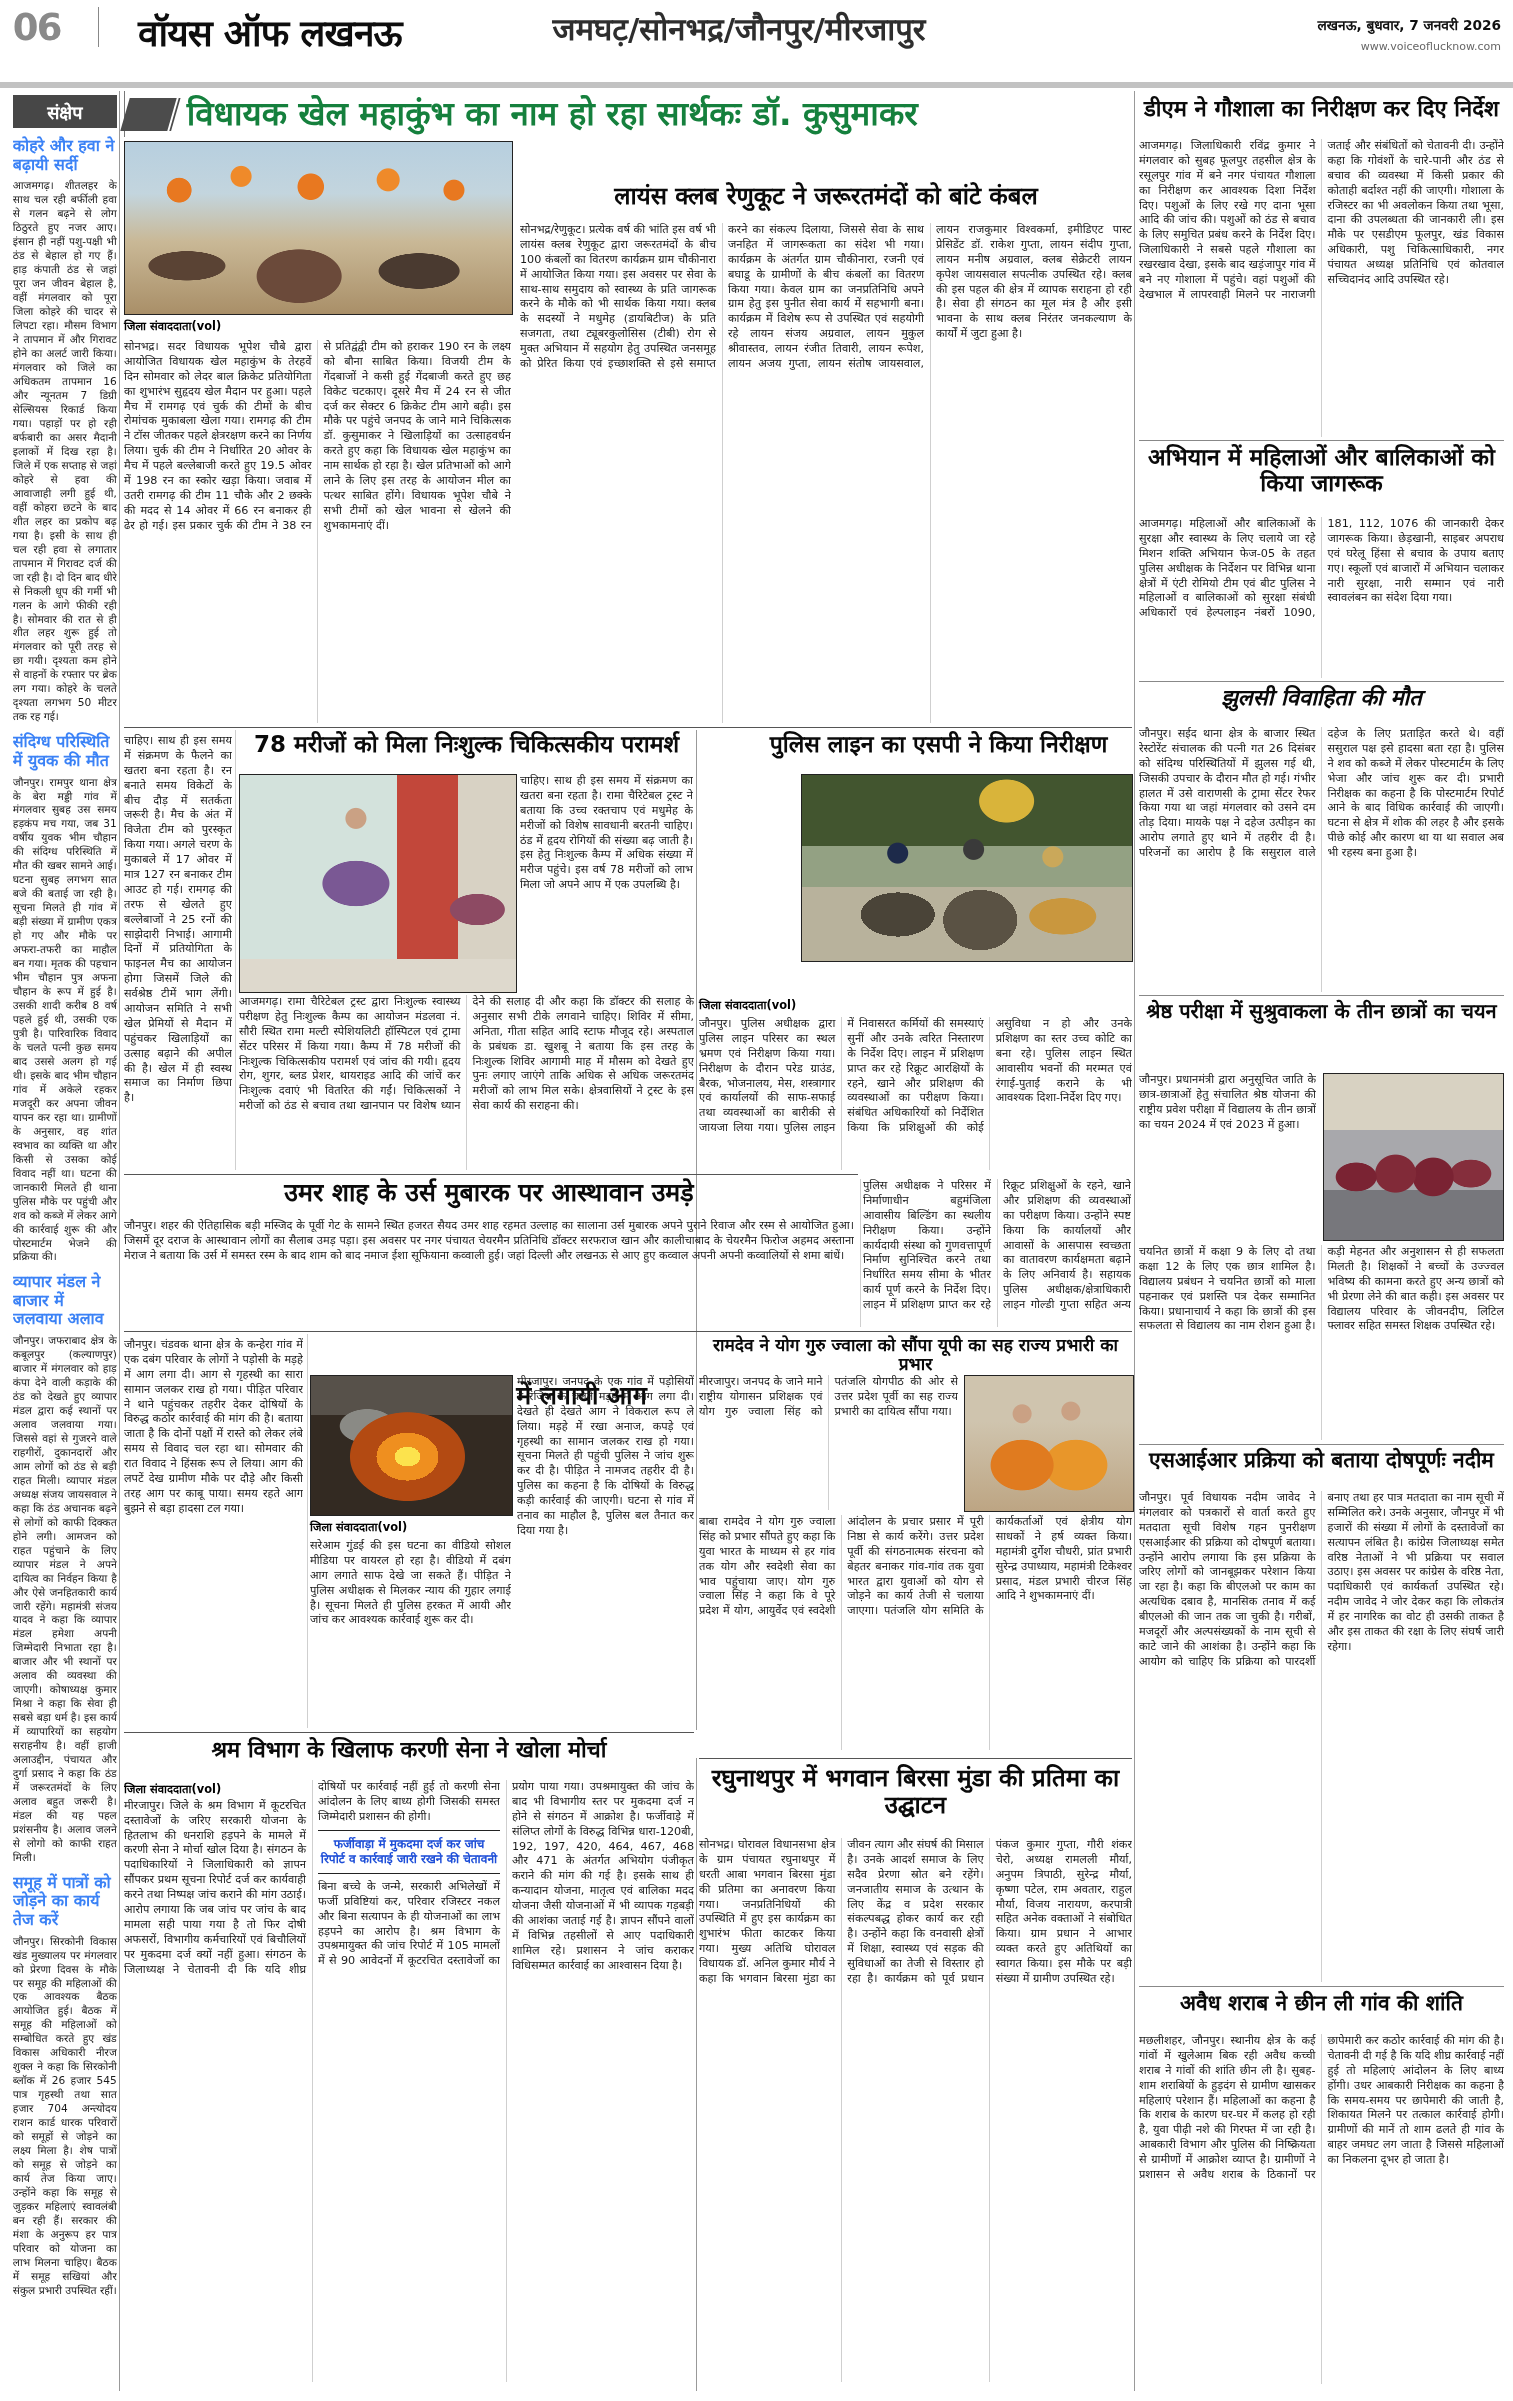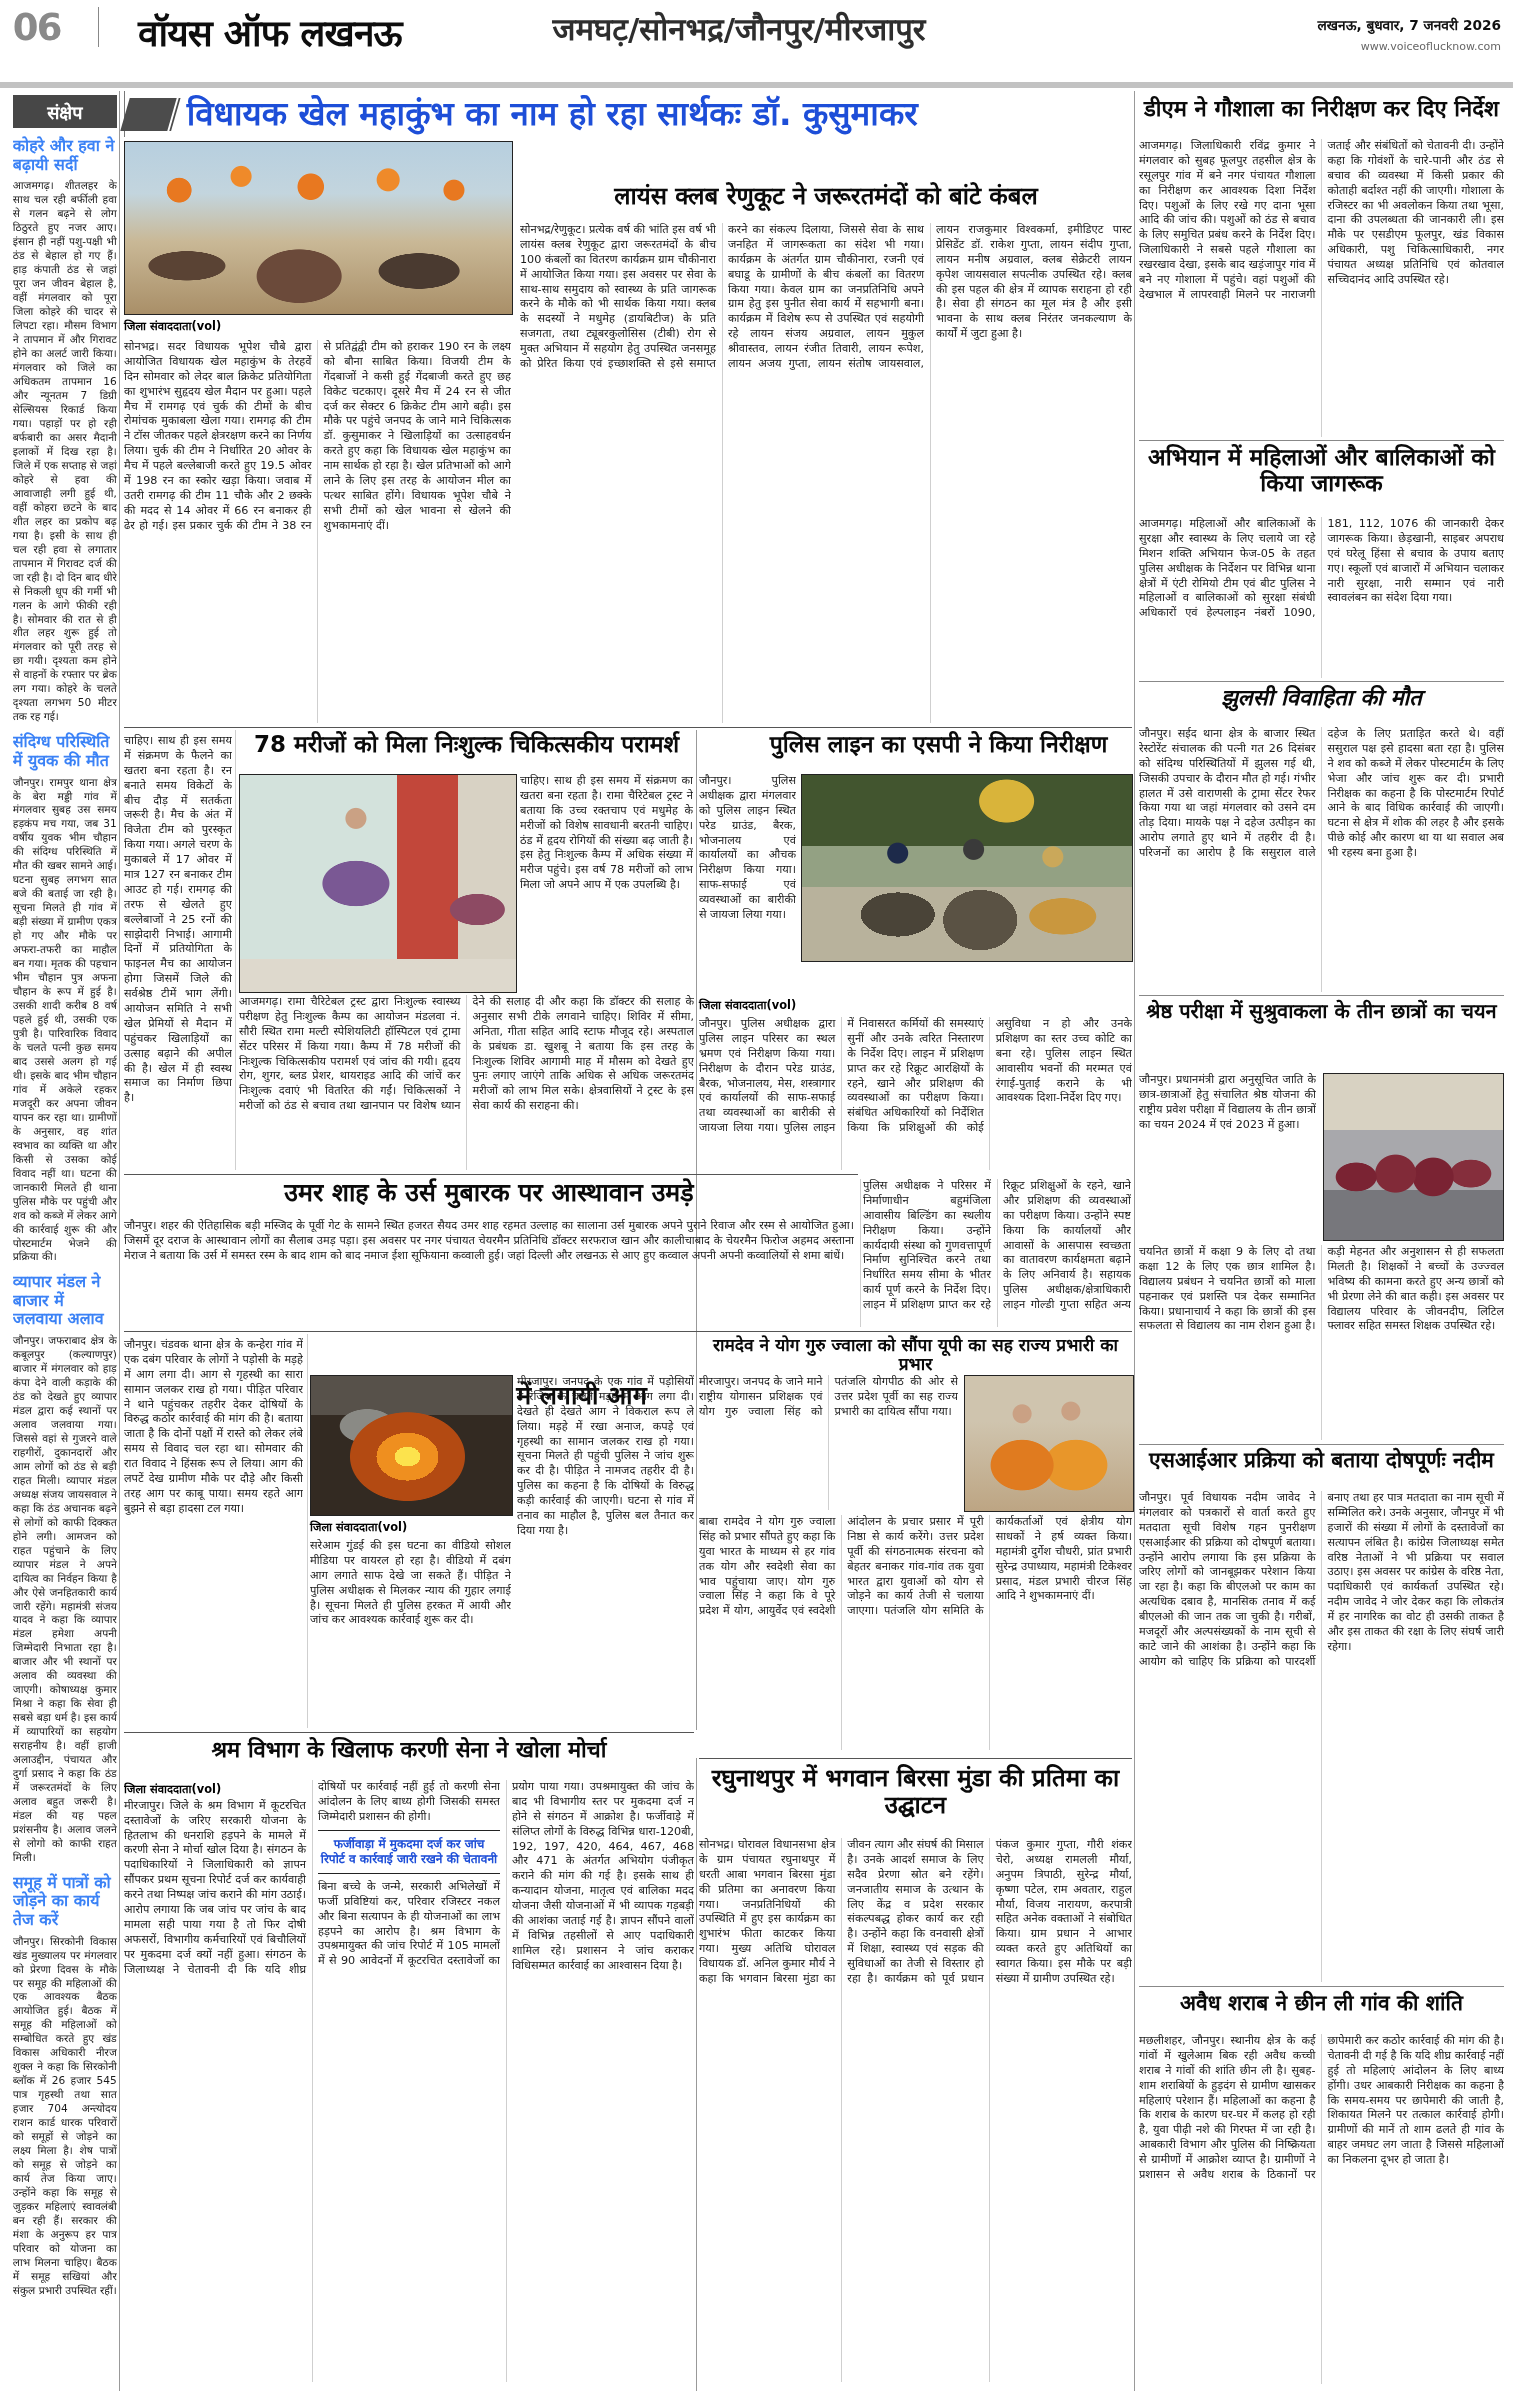--- a/index.html
+++ b/index.html
@@ -9,21 +9,21 @@
   .hrule{position:absolute;background:#555;height:0.9px;}
   .vrule{position:absolute;background:#999;width:0.9px;}
   .thickrule{position:absolute;background:#c2c2c2;height:6.4px;left:0;width:1513px;}
   
   .pageno{font-size:37px;font-weight:bold;color:#8a8a8a;letter-spacing:-1.8px;}
   .masthead{font-size:37px;font-weight:bold;color:#0d0d0d;letter-spacing:-0.9px;}
   .regions{font-size:31px;font-weight:bold;color:#2e2e2e;text-align:center;}
   .dateline{font-size:13.7px;font-weight:bold;color:#111;text-align:right;}
   .website{font-size:11px;color:#666;text-align:right;}
   
-  .h-lead{font-size:33px;font-weight:bold;color:#1d4ed8;line-height:1.1;white-space:nowrap;}
+  .h-lead{font-size:33px;font-weight:bold;color:#15803d;line-height:1.1;white-space:nowrap;}
   .h-sec{font-weight:bold;color:#0a0a0a;text-align:center;line-height:1.12;}
   .badge{display:inline-block;width:47px;height:33px;background:#4c4c4c;transform:skewX(-16deg);
          margin-right:12.8px;border-right:2.7px solid #fff;box-shadow:1.8px 0 0 #4c4c4c;}
   .leadwrap{display:flex;align-items:center;border-left:0.9px solid #777;padding-left:0;}
   
   .body{font-size:11.2px;line-height:1.33;text-align:justify;color:#1b1b1b;overflow:hidden;}
   .body-sm{font-size:10.6px;line-height:1.32;text-align:justify;color:#1b1b1b;overflow:hidden;}
   .cols2{column-count:2;column-gap:12px;column-rule:0.9px solid #cfcfcf;}
   .cols3{column-count:3;column-gap:12px;column-rule:0.9px solid #cfcfcf;}
   .byline{font-weight:bold;font-size:11.4px;color:#000;padding:1.8px 0;}
@@ -130,21 +130,20 @@
   <div class="abs body" style="left:124px;top:734px;width:108px;height:436px;">चाहिए। साथ ही इस समय में संक्रमण के फैलने का खतरा बना रहता है। रन बनाते समय विकेटों के बीच दौड़ में सतर्कता जरूरी है। मैच के अंत में विजेता टीम को पुरस्कृत किया गया। अगले चरण के मुकाबले में 17 ओवर में मात्र 127 रन बनाकर टीम आउट हो गई। रामगढ़ की तरफ से खेलते हुए बल्लेबाजों ने 25 रनों की साझेदारी निभाई। आगामी दिनों में प्रतियोगिता के फाइनल मैच का आयोजन होगा जिसमें जिले की सर्वश्रेष्ठ टीमें भाग लेंगी। आयोजन समिति ने सभी खेल प्रेमियों से मैदान में पहुंचकर खिलाड़ियों का उत्साह बढ़ाने की अपील की है। खेल में ही स्वस्थ समाज का निर्माण छिपा है।</div>
   <div class="vrule" style="left:235px;top:730px;height:440px;background:#cfcfcf;"></div>
 
   <div class="abs h-sec" style="left:239px;top:732px;width:455px;font-size:23px;">78 मरीजों को मिला निःशुल्क चिकित्सकीय परामर्श</div>
   <div class="abs photo ph-med" style="left:239px;top:774px;width:276px;height:217px;"></div>
   <div class="abs body" style="left:520px;top:774px;width:173px;height:217px;">चाहिए। साथ ही इस समय में संक्रमण का खतरा बना रहता है। रामा चैरिटेबल ट्रस्ट ने बताया कि उच्च रक्तचाप एवं मधुमेह के मरीजों को विशेष सावधानी बरतनी चाहिए। ठंड में हृदय रोगियों की संख्या बढ़ जाती है। इस हेतु निःशुल्क कैम्प में अधिक संख्या में मरीज पहुंचे। इस वर्ष 78 मरीजों को लाभ मिला जो अपने आप में एक उपलब्धि है।</div>
   <div class="abs body cols2" style="left:239px;top:995px;width:455px;height:175px;">आजमगढ़। रामा चैरिटेबल ट्रस्ट द्वारा निःशुल्क स्वास्थ्य परीक्षण हेतु निःशुल्क कैम्प का आयोजन मंडलवा नं. सौरी स्थित रामा मल्टी स्पेशियलिटी हॉस्पिटल एवं ट्रामा सेंटर परिसर में किया गया। कैम्प में 78 मरीजों की निःशुल्क चिकित्सकीय परामर्श एवं जांच की गयी। हृदय रोग, शुगर, ब्लड प्रेशर, थायराइड आदि की जांचें कर निःशुल्क दवाएं भी वितरित की गईं। चिकित्सकों ने मरीजों को ठंड से बचाव तथा खानपान पर विशेष ध्यान देने की सलाह दी और कहा कि डॉक्टर की सलाह के अनुसार सभी टीके लगवाने चाहिए। शिविर में सीमा, अनिता, गीता सहित आदि स्टाफ मौजूद रहे। अस्पताल के प्रबंधक डा. खुशबू ने बताया कि इस तरह के निःशुल्क शिविर आगामी माह में मौसम को देखते हुए पुनः लगाए जाएंगे ताकि अधिक से अधिक जरूरतमंद मरीजों को लाभ मिल सके। क्षेत्रवासियों ने ट्रस्ट के इस सेवा कार्य की सराहना की।</div>
   <div class="vrule" style="left:696px;top:730px;height:1000px;"></div>
 
   <div class="abs h-sec" style="left:745px;top:732px;width:387px;font-size:23px;">पुलिस लाइन का एसपी ने किया निरीक्षण</div>
-  <div class="abs body" style="left:699px;top:774px;width:97px;height:217px;">जौनपुर। पुलिस अधीक्षक द्वारा मंगलवार को पुलिस लाइन स्थित परेड ग्राउंड, बैरक, भोजनालय एवं कार्यालयों का औचक निरीक्षण किया गया। साफ-सफाई एवं व्यवस्थाओं का बारीकी से जायजा लिया गया।</div>
   <div class="abs photo ph-pol" style="left:801px;top:774px;width:330px;height:186px;"></div>
   <div class="abs byline" style="left:699px;top:995px;width:433px;">जिला संवाददाता(vol)</div>
   <div class="abs body cols3" style="left:699px;top:1017px;width:433px;height:153px;">जौनपुर। पुलिस अधीक्षक द्वारा पुलिस लाइन परिसर का स्थल भ्रमण एवं निरीक्षण किया गया। निरीक्षण के दौरान परेड ग्राउंड, बैरक, भोजनालय, मेस, शस्त्रागार एवं कार्यालयों की साफ-सफाई तथा व्यवस्थाओं का बारीकी से जायजा लिया गया। पुलिस लाइन में निवासरत कर्मियों की समस्याएं सुनीं और उनके त्वरित निस्तारण के निर्देश दिए। लाइन में प्रशिक्षण प्राप्त कर रहे रिक्रूट आरक्षियों के रहने, खाने और प्रशिक्षण की व्यवस्थाओं का परीक्षण किया। संबंधित अधिकारियों को निर्देशित किया कि प्रशिक्षुओं की कोई असुविधा न हो और उनके प्रशिक्षण का स्तर उच्च कोटि का बना रहे। पुलिस लाइन स्थित आवासीय भवनों की मरम्मत एवं रंगाई-पुताई कराने के भी आवश्यक दिशा-निर्देश दिए गए।</div>
   <div class="abs body cols2" style="left:863px;top:1179px;width:268px;height:148px;">पुलिस अधीक्षक ने परिसर में निर्माणाधीन बहुमंजिला आवासीय बिल्डिंग का स्थलीय निरीक्षण किया। उन्होंने कार्यदायी संस्था को गुणवत्तापूर्ण निर्माण सुनिश्चित करने तथा निर्धारित समय सीमा के भीतर कार्य पूर्ण करने के निर्देश दिए। लाइन में प्रशिक्षण प्राप्त कर रहे रिक्रूट प्रशिक्षुओं के रहने, खाने और प्रशिक्षण की व्यवस्थाओं का परीक्षण किया। उन्होंने स्पष्ट किया कि कार्यालयों और आवासों के आसपास स्वच्छता का वातावरण कार्यक्षमता बढ़ाने के लिए अनिवार्य है। सहायक पुलिस अधीक्षक/क्षेत्राधिकारी लाइन गोल्डी गुप्ता सहित अन्य संबंधित अधिकारी व कर्मचारीगण उपस्थित रहे।</div>
 
   <div class="hrule" style="left:124px;top:1174px;width:734px;"></div>
   <div class="abs h-sec" style="left:124px;top:1179px;width:730px;font-size:25px;">उमर शाह के उर्स मुबारक पर आस्थावान उमड़े</div>
   <div class="abs body" style="left:124px;top:1219px;width:730px;height:106px;">जौनपुर। शहर की ऐतिहासिक बड़ी मस्जिद के पूर्वी गेट के सामने स्थित हजरत सैयद उमर शाह रहमत उल्लाह का सालाना उर्स मुबारक अपने पुराने रिवाज और रस्म से आयोजित हुआ। जिसमें दूर दराज के आस्थावान लोगों का सैलाब उमड़ पड़ा। इस अवसर पर नगर पंचायत चेयरमैन प्रतिनिधि डॉक्टर सरफराज खान और कालीचाबाद के चेयरमैन फिरोज अहमद अस्ताना मेराज ने बताया कि उर्स में समस्त रस्म के बाद शाम को बाद नमाज ईशा सूफियाना कव्वाली हुई। जहां दिल्ली और लखनऊ से आए हुए कव्वाल अपनी अपनी कव्वालियों से शमा बांधें।</div>
   <div class="vrule" style="left:860px;top:1179px;height:148px;background:#cfcfcf;"></div>
 

